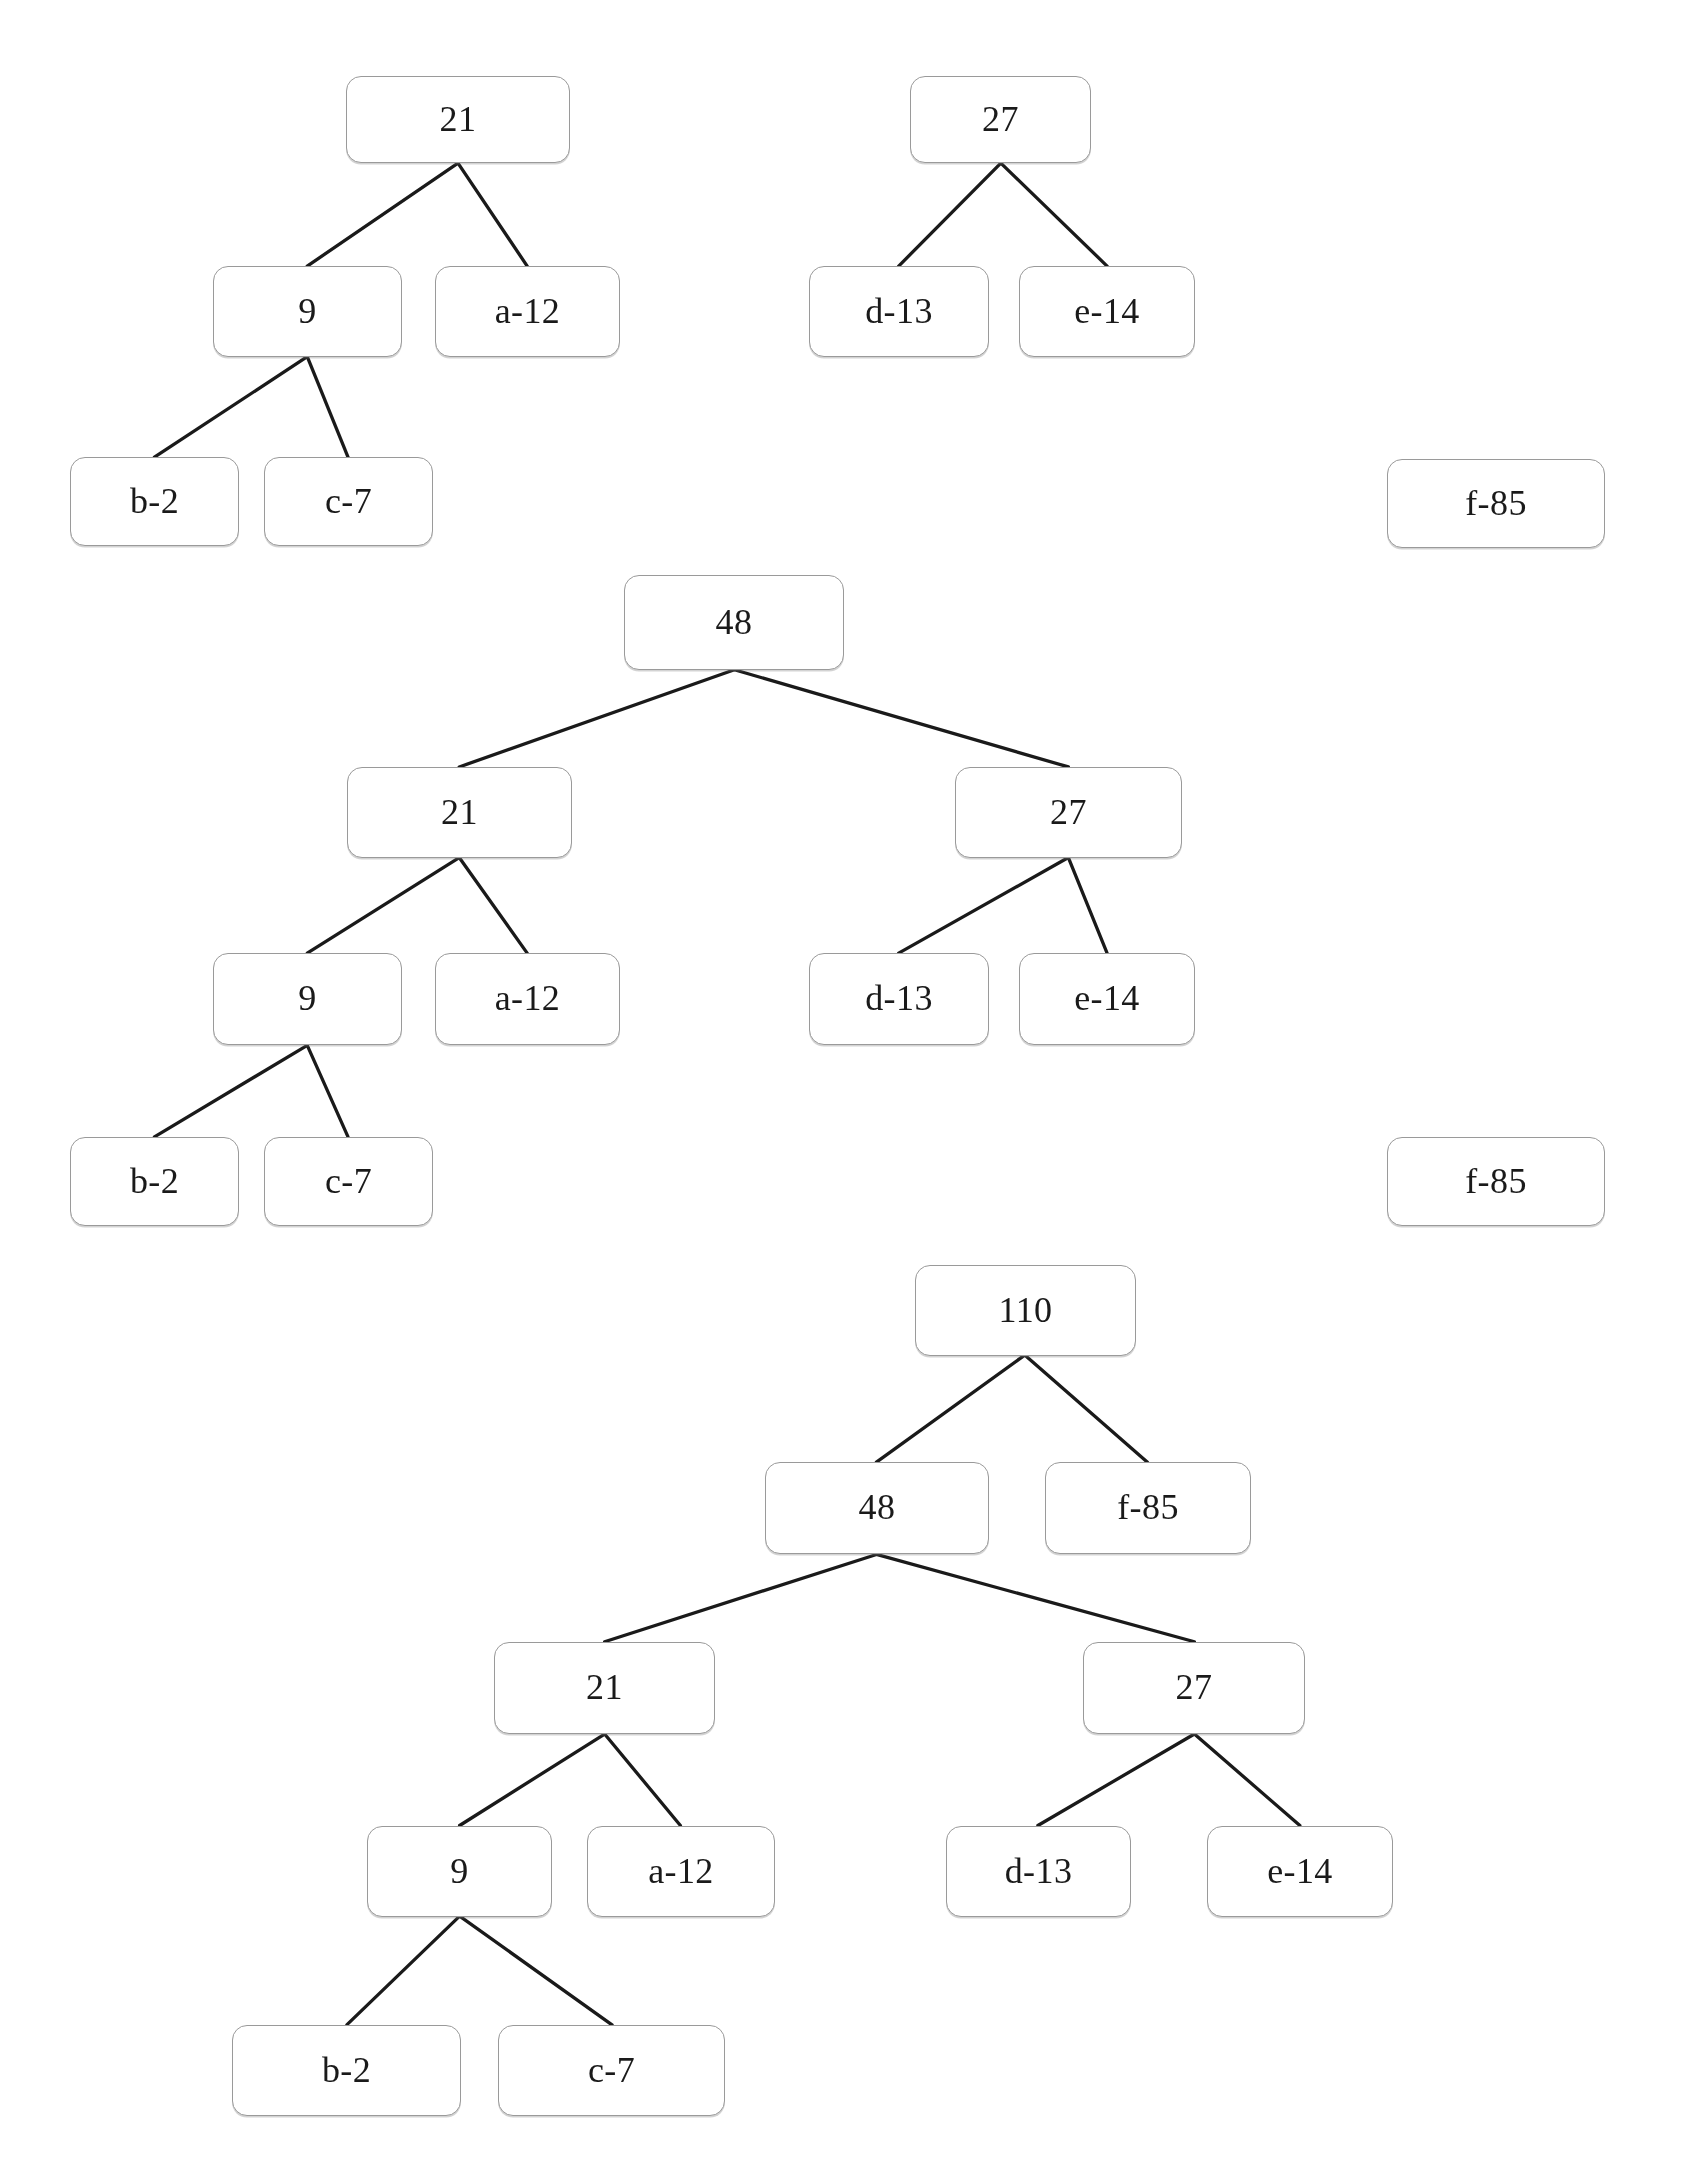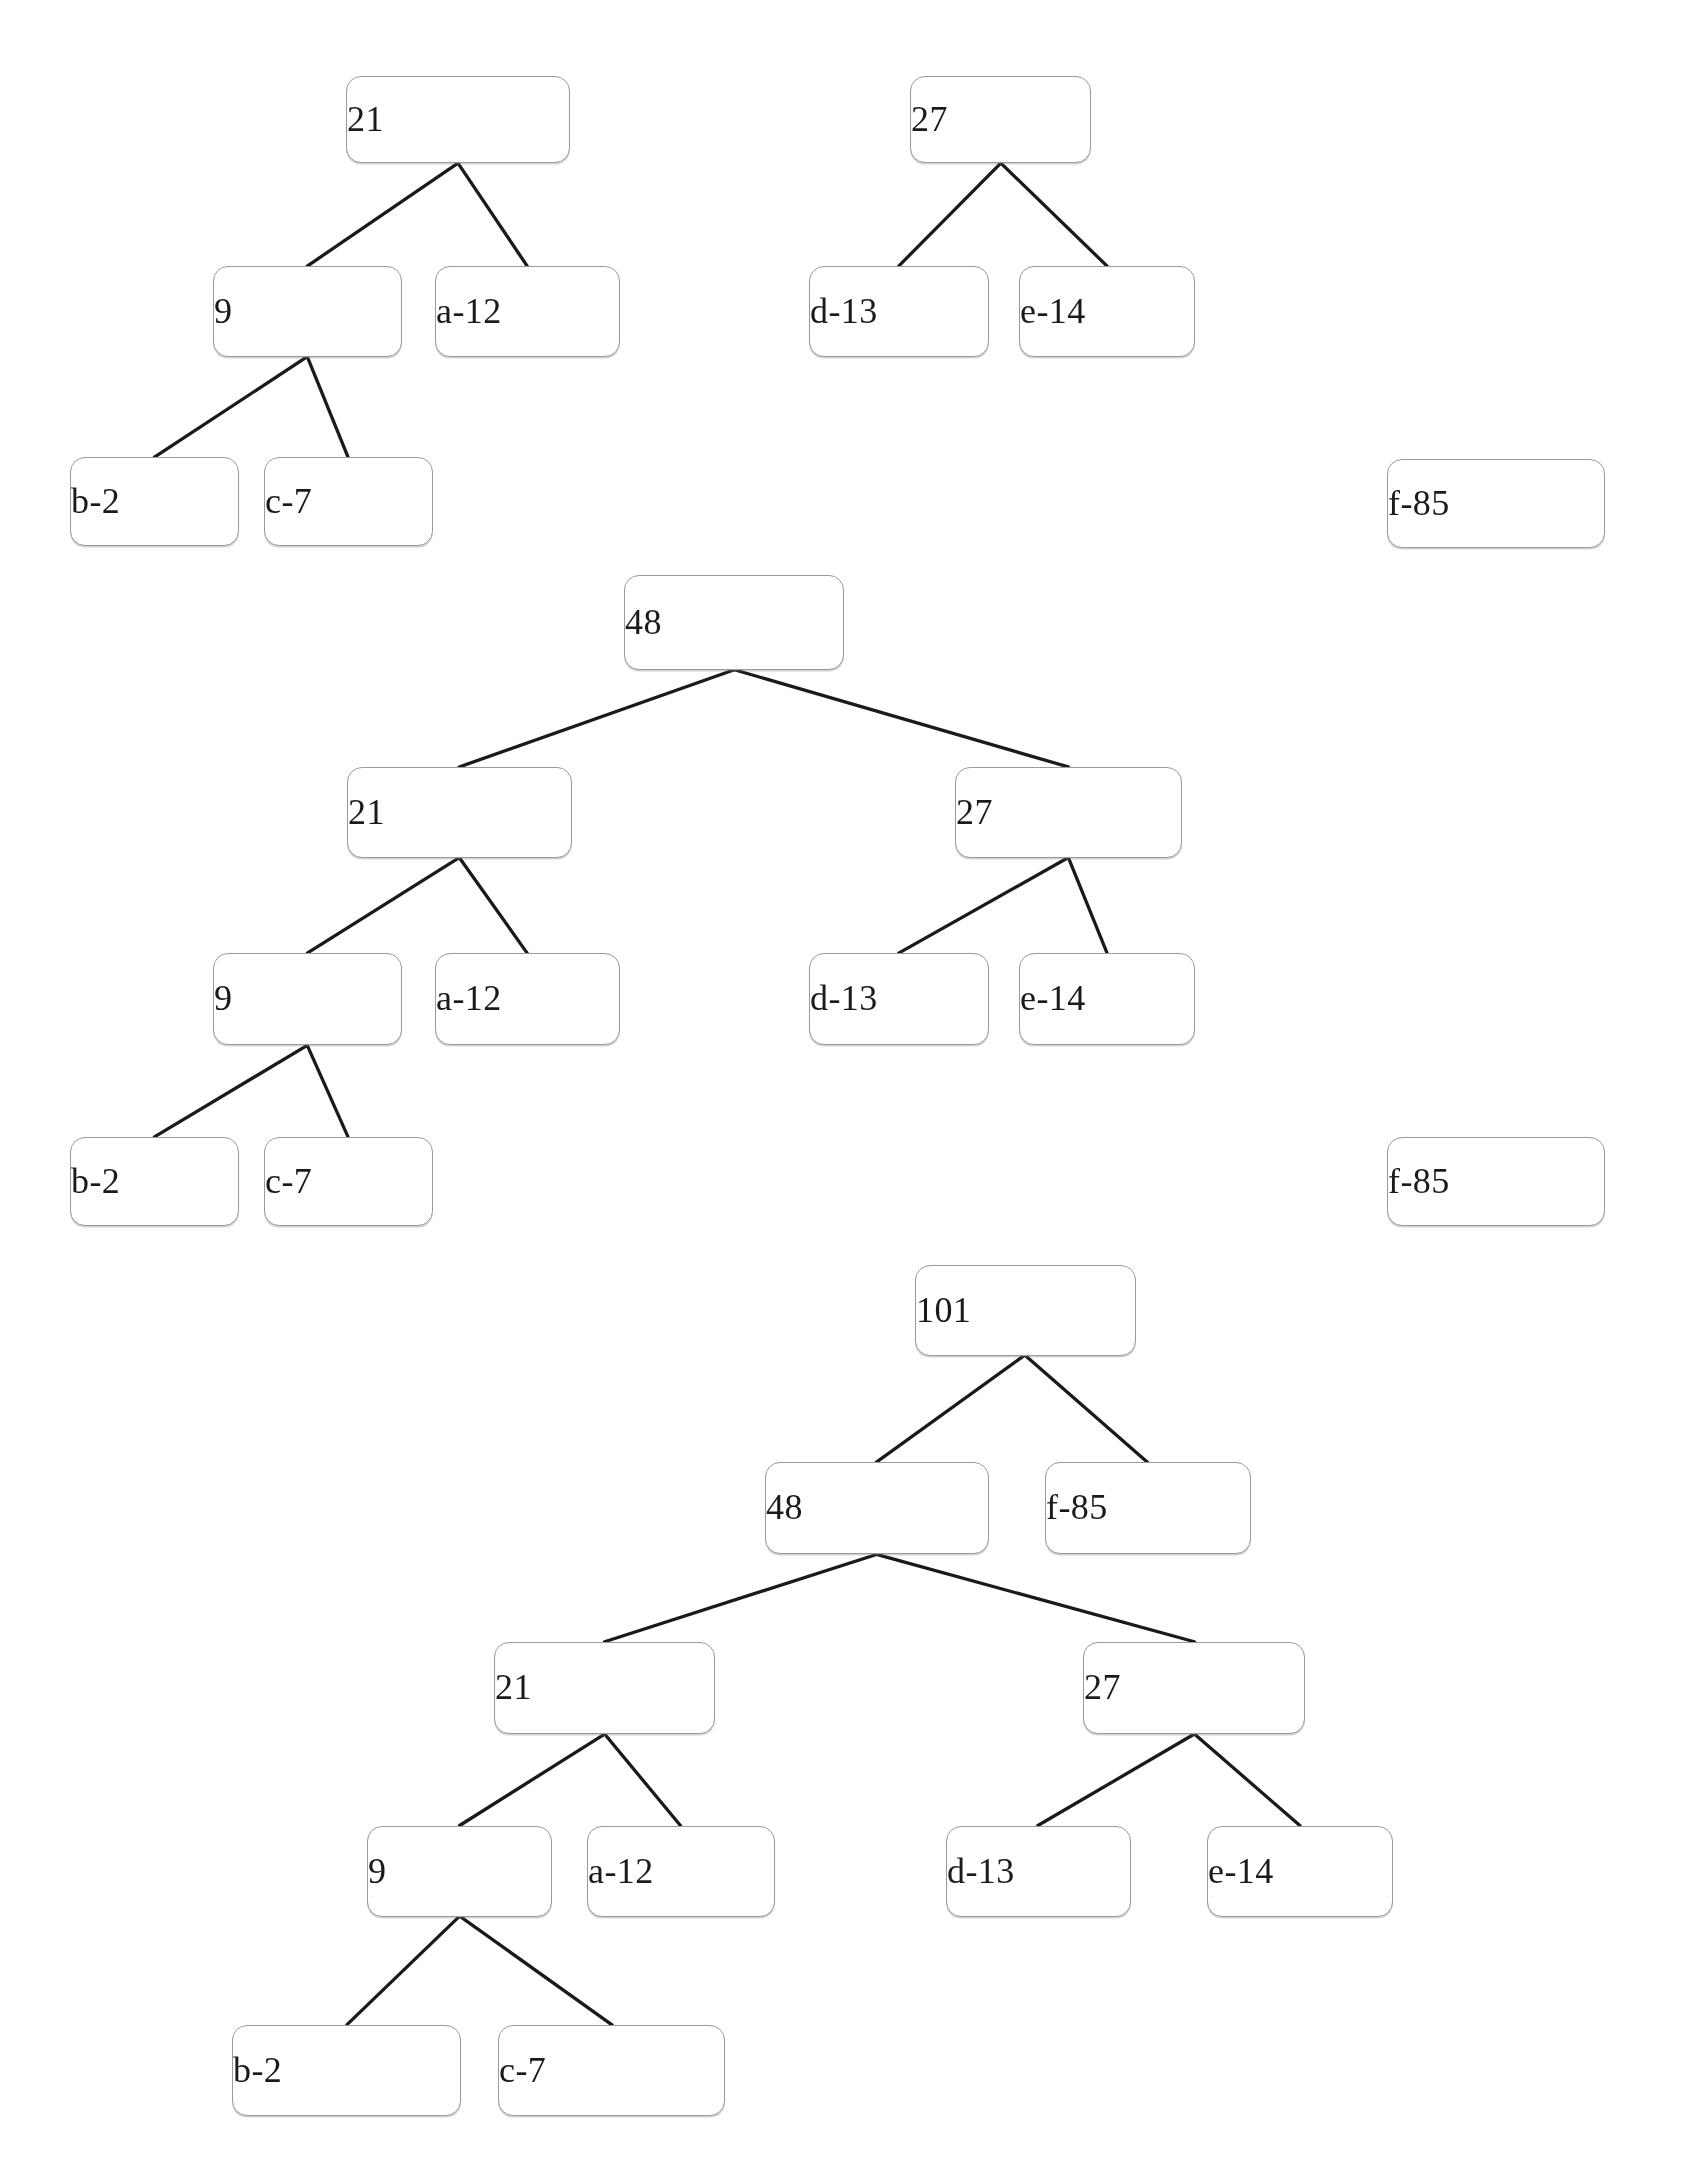--- a/index.html
+++ b/index.html
@@ -24,20 +24,21 @@
     pointer-events: none;
   }
   .node {
     position: absolute;
     box-sizing: border-box;
     border: 1.6px solid #9a9a9a;
     border-radius: 15px;
     background: #ffffff;
     display: flex;
     align-items: center;
+    justify-content: center;
     color: #1a1a1a;
     font-size: 36px;
     letter-spacing: 0.4px;
     box-shadow: 0 1.6px 0 0 rgba(130,130,130,0.35);
   }
   .node-label {
     display: block;
     line-height: 1;
     transform: translateY(-0.8px);
   }
@@ -124,21 +125,21 @@
       <div class="node" style="left: 70px; top: 1137px; width: 169px; height: 89px;">
         <span class="node-label">b-2</span>
       </div>
       <div class="node" style="left: 264px; top: 1137px; width: 169px; height: 89px;">
         <span class="node-label">c-7</span>
       </div>
       <div class="node" style="left: 1387px; top: 1137px; width: 218px; height: 89px;">
         <span class="node-label">f-85</span>
       </div>
       <div class="node" style="left: 915px; top: 1265px; width: 221px; height: 91px;">
-        <span class="node-label">101</span>
+        <span class="node-label">110</span>
       </div>
       <div class="node" style="left: 765px; top: 1462px; width: 224px; height: 92px;">
         <span class="node-label">48</span>
       </div>
       <div class="node" style="left: 1045px; top: 1462px; width: 206px; height: 92px;">
         <span class="node-label">f-85</span>
       </div>
       <div class="node" style="left: 494px; top: 1642px; width: 221px; height: 92px;">
         <span class="node-label">21</span>
       </div>

